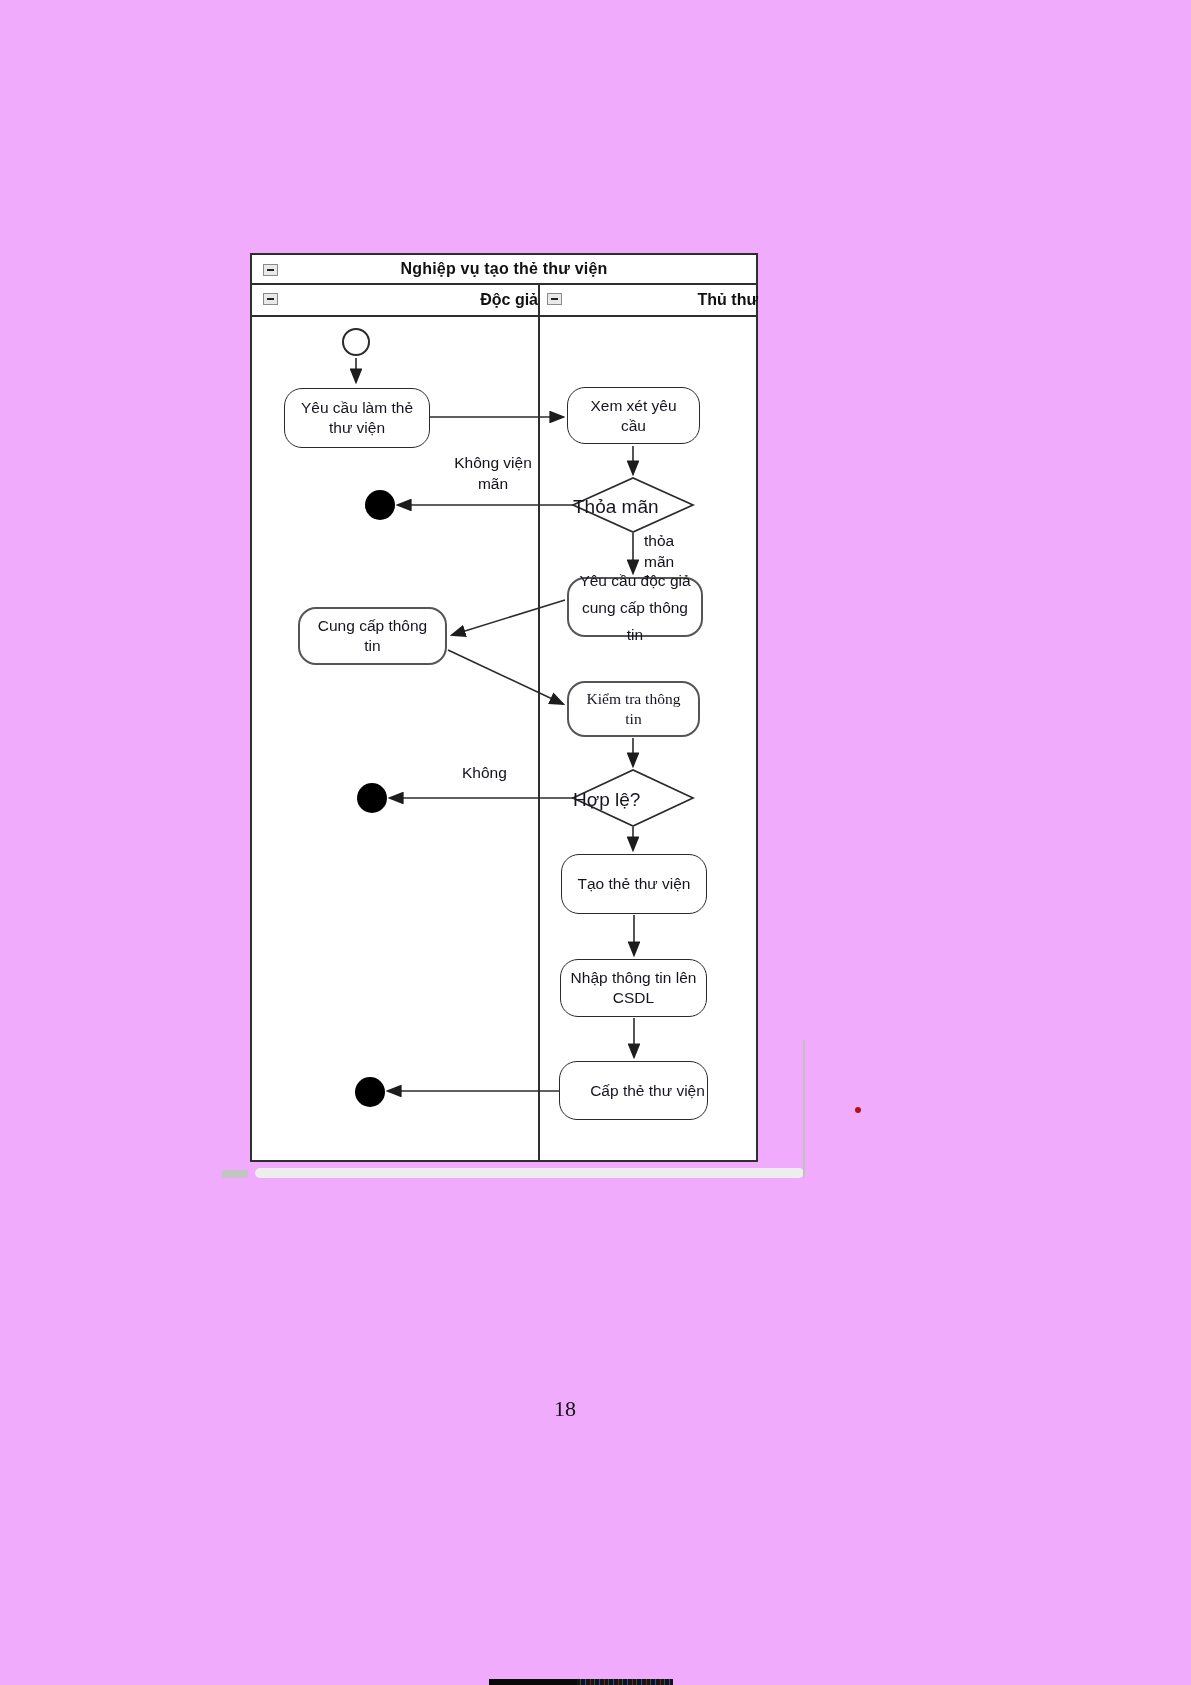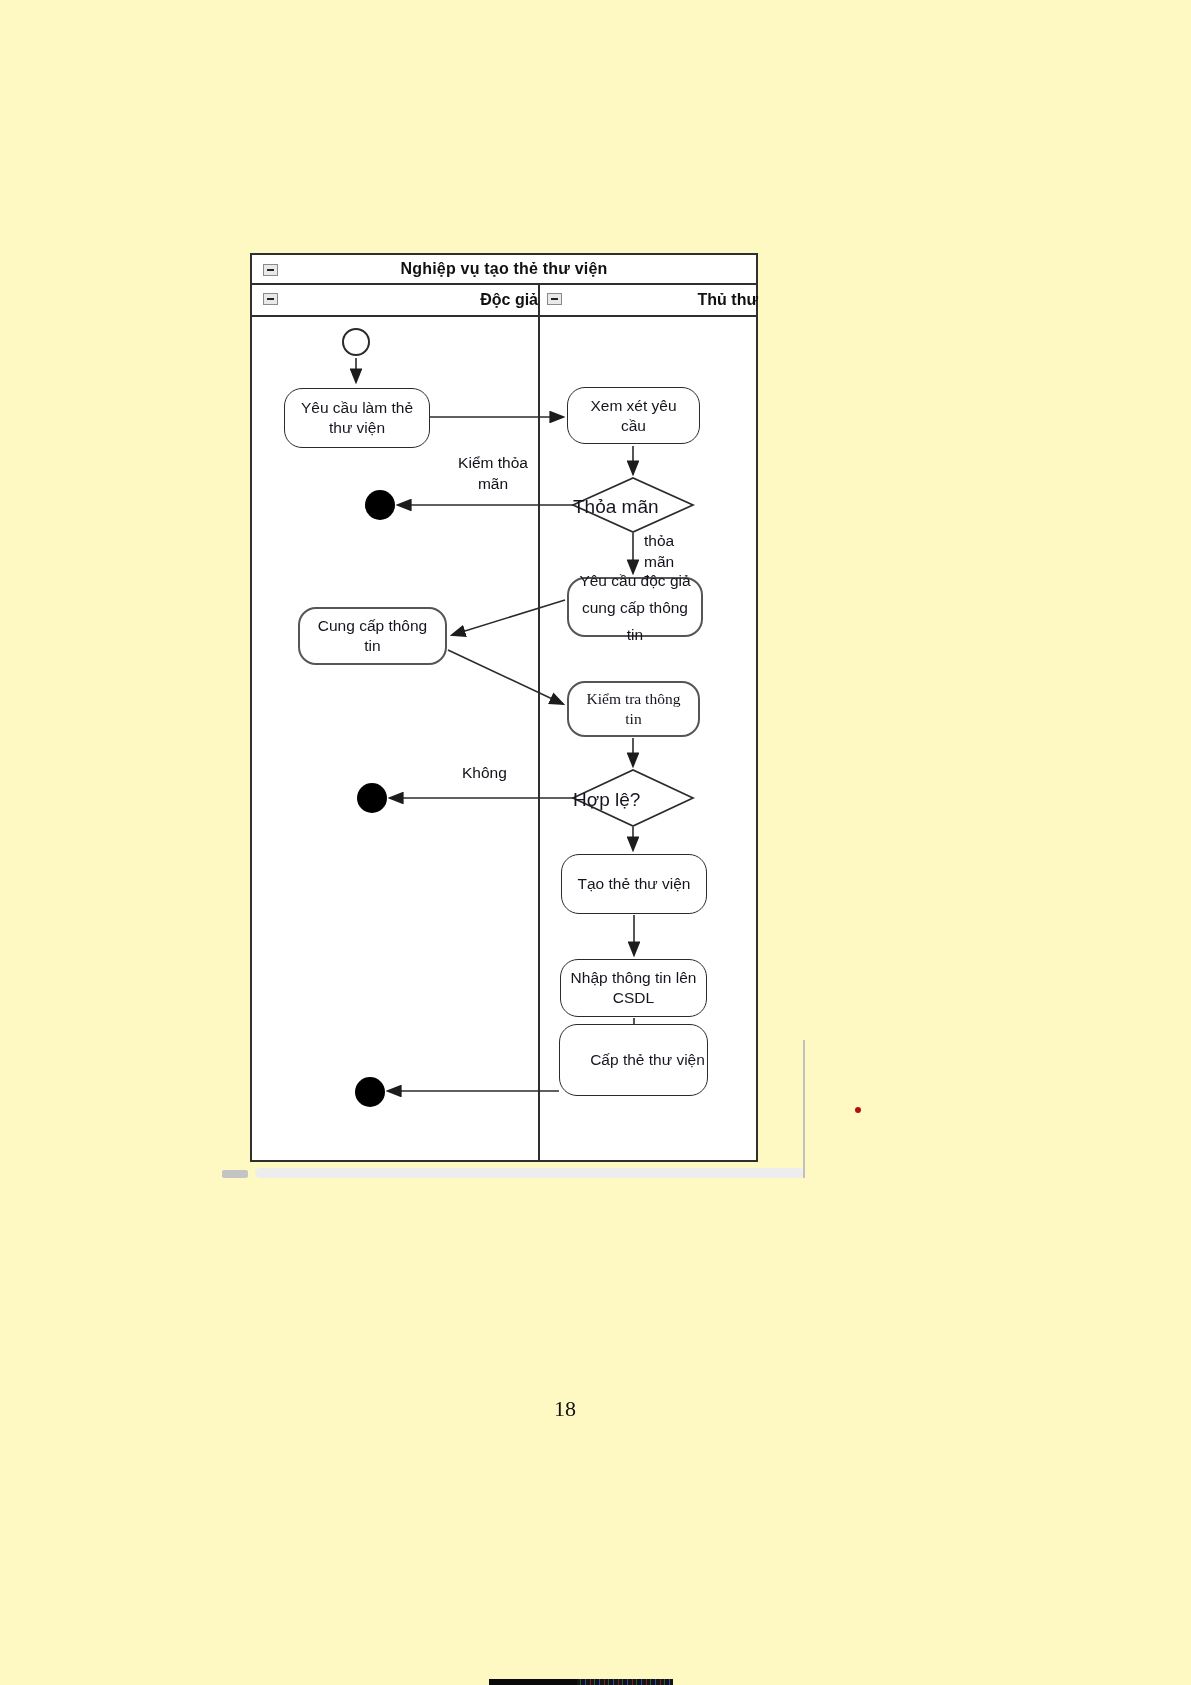--- a/index.html
+++ b/index.html
@@ -1,16 +1,16 @@
 <!DOCTYPE html>
 <html><head>
 <meta charset="utf-8">
 <style>
   html,body{margin:0;padding:0;background:#ffffff;}
-  #page{position:relative;width:1191px;height:1685px;background:#fef9c3;overflow:hidden;
+  #page{position:relative;width:1191px;height:1685px;background:#f0abfc;overflow:hidden;
         font-family:"Liberation Sans","DejaVu Sans",sans-serif;color:#111;}
 
   
   .frame{position:absolute;left:250px;top:253px;width:508px;height:909px;
          border:2px solid #2f2f2f;box-sizing:border-box;background:#fff;}
   .title-row{position:absolute;left:0;top:0;width:100%;height:30px;
              border-bottom:2px solid #2f2f2f;box-sizing:border-box;
              display:flex;align-items:center;justify-content:center;}
   .title-row .t{font-weight:bold;font-size:16px;letter-spacing:.2px;}
   .head-row{position:absolute;left:0;top:30px;width:100%;height:32px;
@@ -130,21 +130,21 @@
   <div class="box b-thin" style="left:567px;top:387px;width:133px;height:57px;">
     <span>Xem xét yêu</span>
     <span>cầu</span>
   </div>
 
   <div class="diamond-label" style="left:573px;top:496px;width:120px;">Thỏa mãn</div>
 
   <div class="end-node" style="left:365px;top:490px;"></div>
 
   <div class="elabel center" style="left:440px;top:452px;width:106px;">
-    <span>Kiểm thỏa</span>
+    <span>Không viện</span>
     <span>mãn</span>
   </div>
 
   <div class="elabel" style="left:644px;top:530px;width:60px;">
     <span>thỏa</span>
     <span>mãn</span>
   </div>
 
   <div class="box b-thick" style="left:567px;top:577px;width:136px;height:60px;line-height:19px;gap:8px;">
     <span>Yêu cầu độc giả</span>
@@ -172,21 +172,21 @@
 
   <div class="box b-thin" style="left:561px;top:854px;width:146px;height:60px;">
     <span>Tạo thẻ thư viện</span>
   </div>
 
   <div class="box b-thin" style="left:560px;top:959px;width:147px;height:58px;">
     <span>Nhập thông tin lên</span>
     <span>CSDL</span>
   </div>
 
-  <div class="box b-thin" style="left:559px;top:1024px;width:149px;height:72px;padding-left:28px;">
+  <div class="box b-thin" style="left:559px;top:1061px;width:149px;height:59px;padding-left:28px;">
     <span>Cấp thẻ thư viện</span>
   </div>
 
   <div class="end-node" style="left:355px;top:1077px;"></div>
 
   <div class="hbar-thumb"></div>
   <div class="hbar-track"></div>
   <div class="vline"></div>
   <div class="red-dot" style="background:#b31111;"></div>
 

